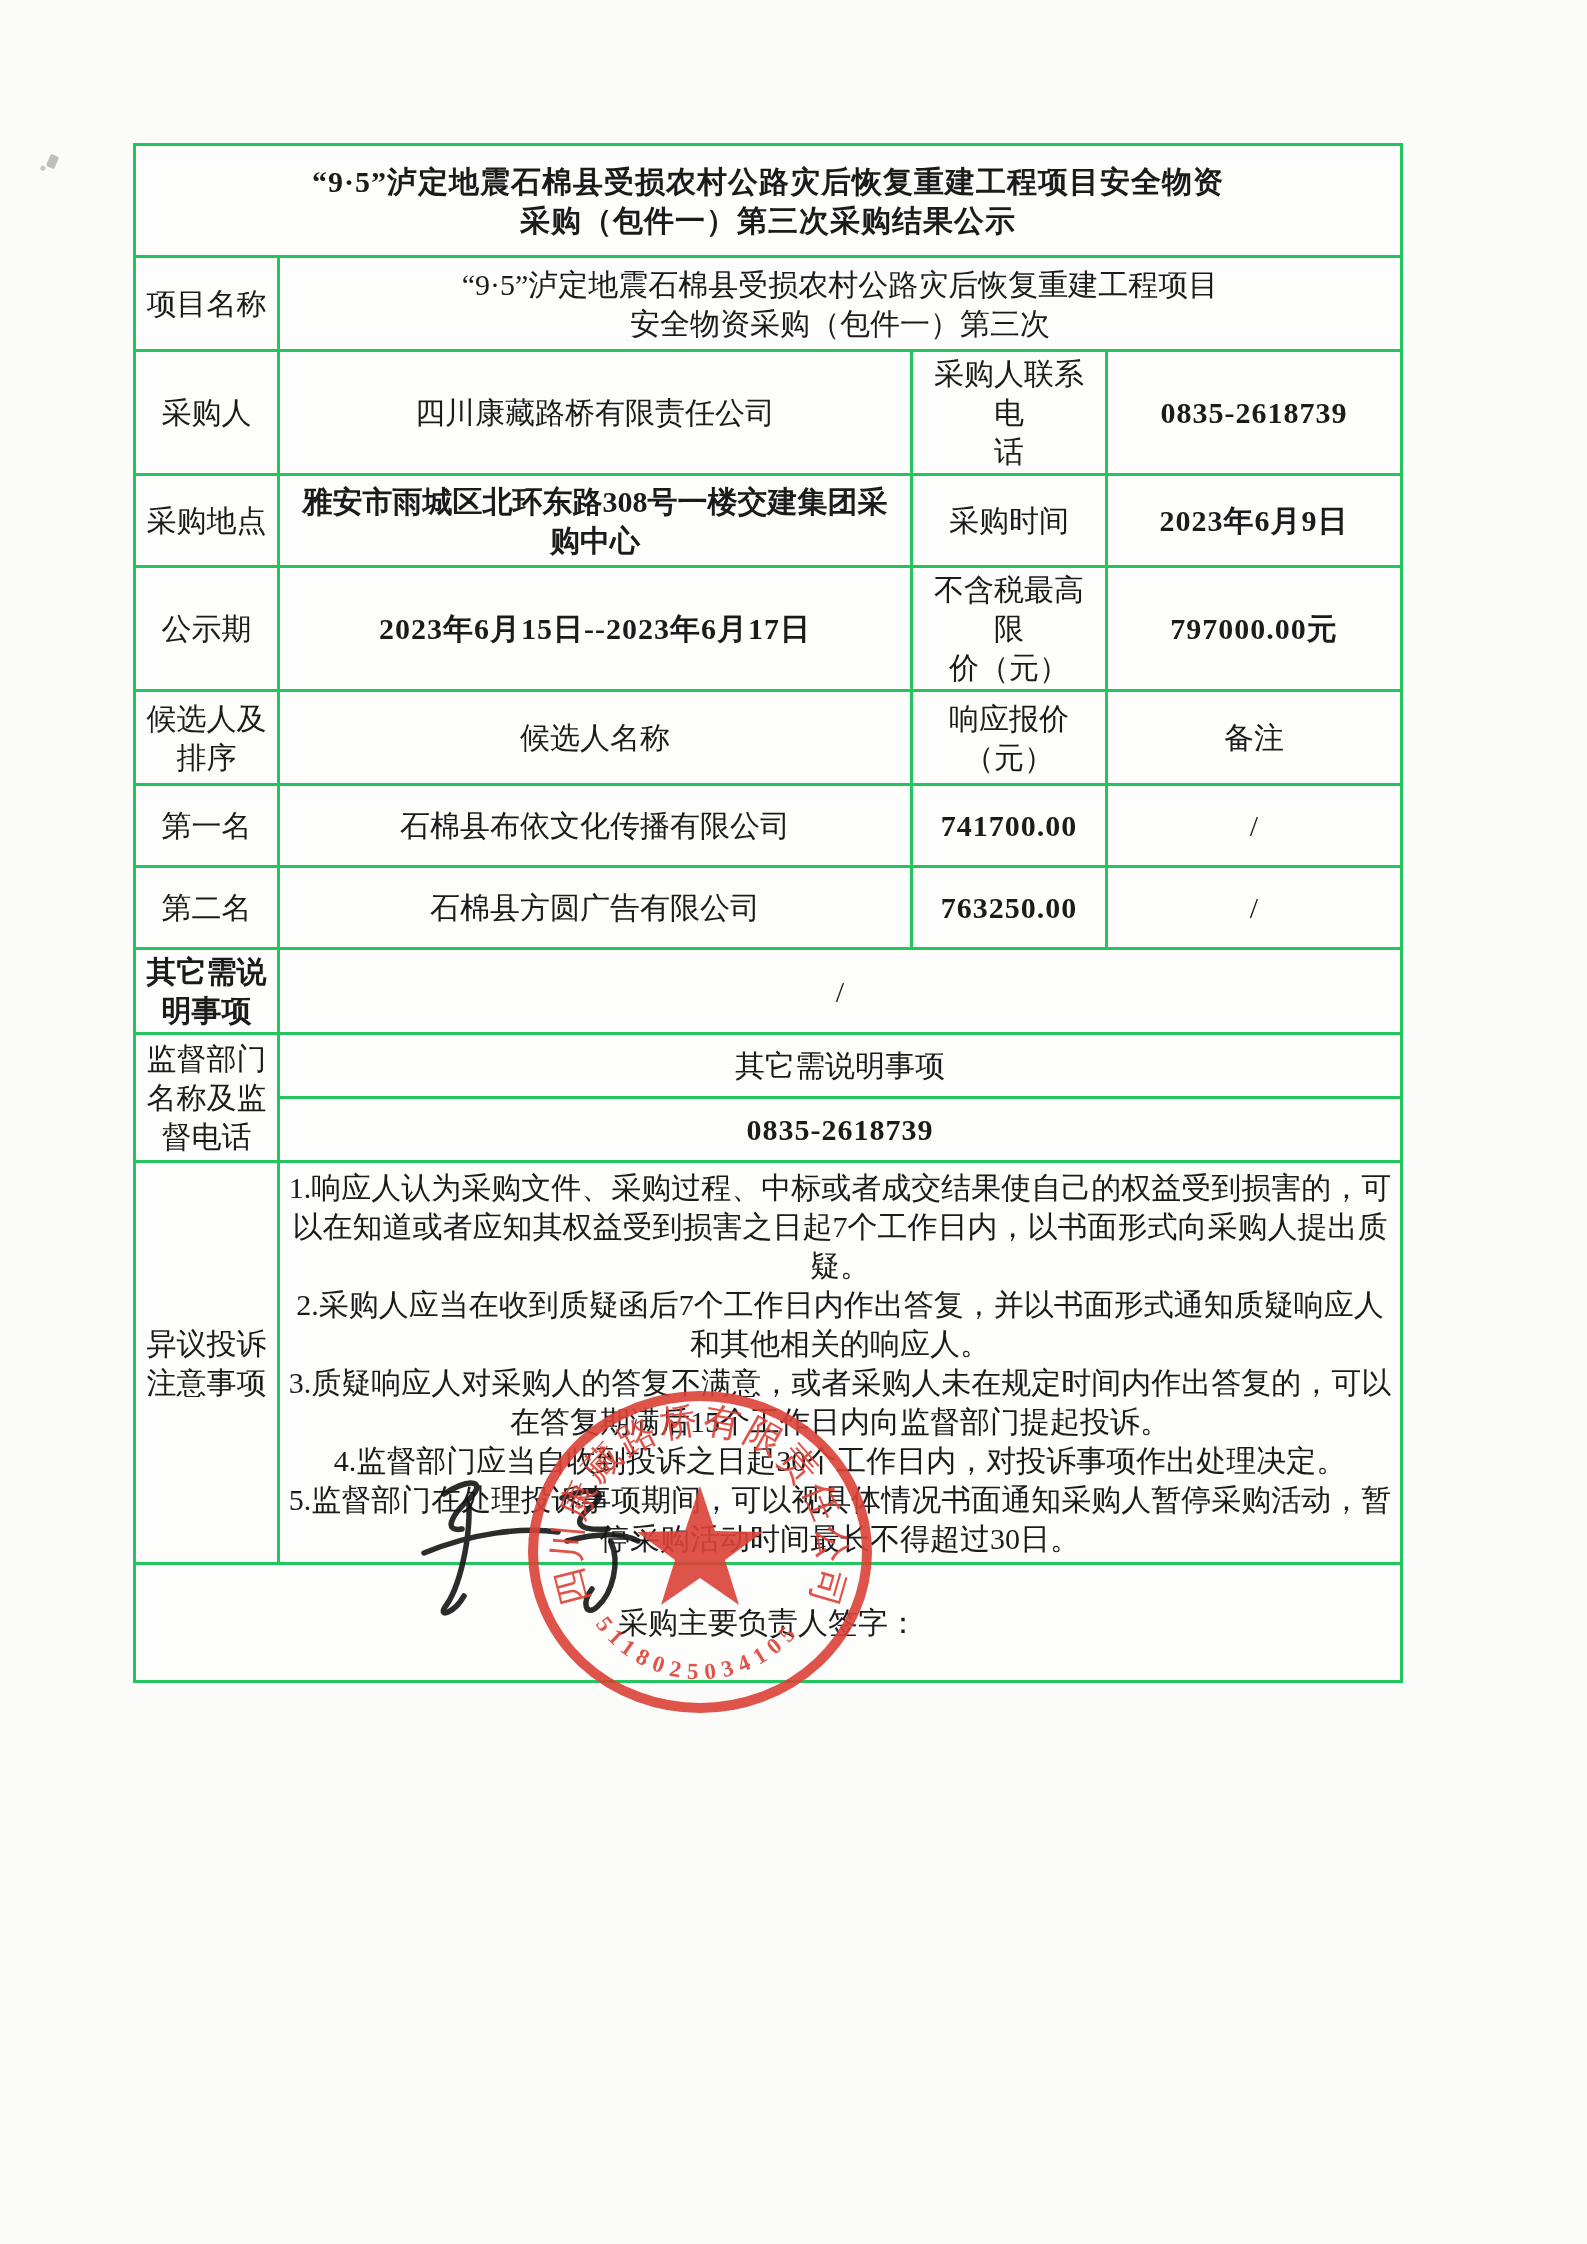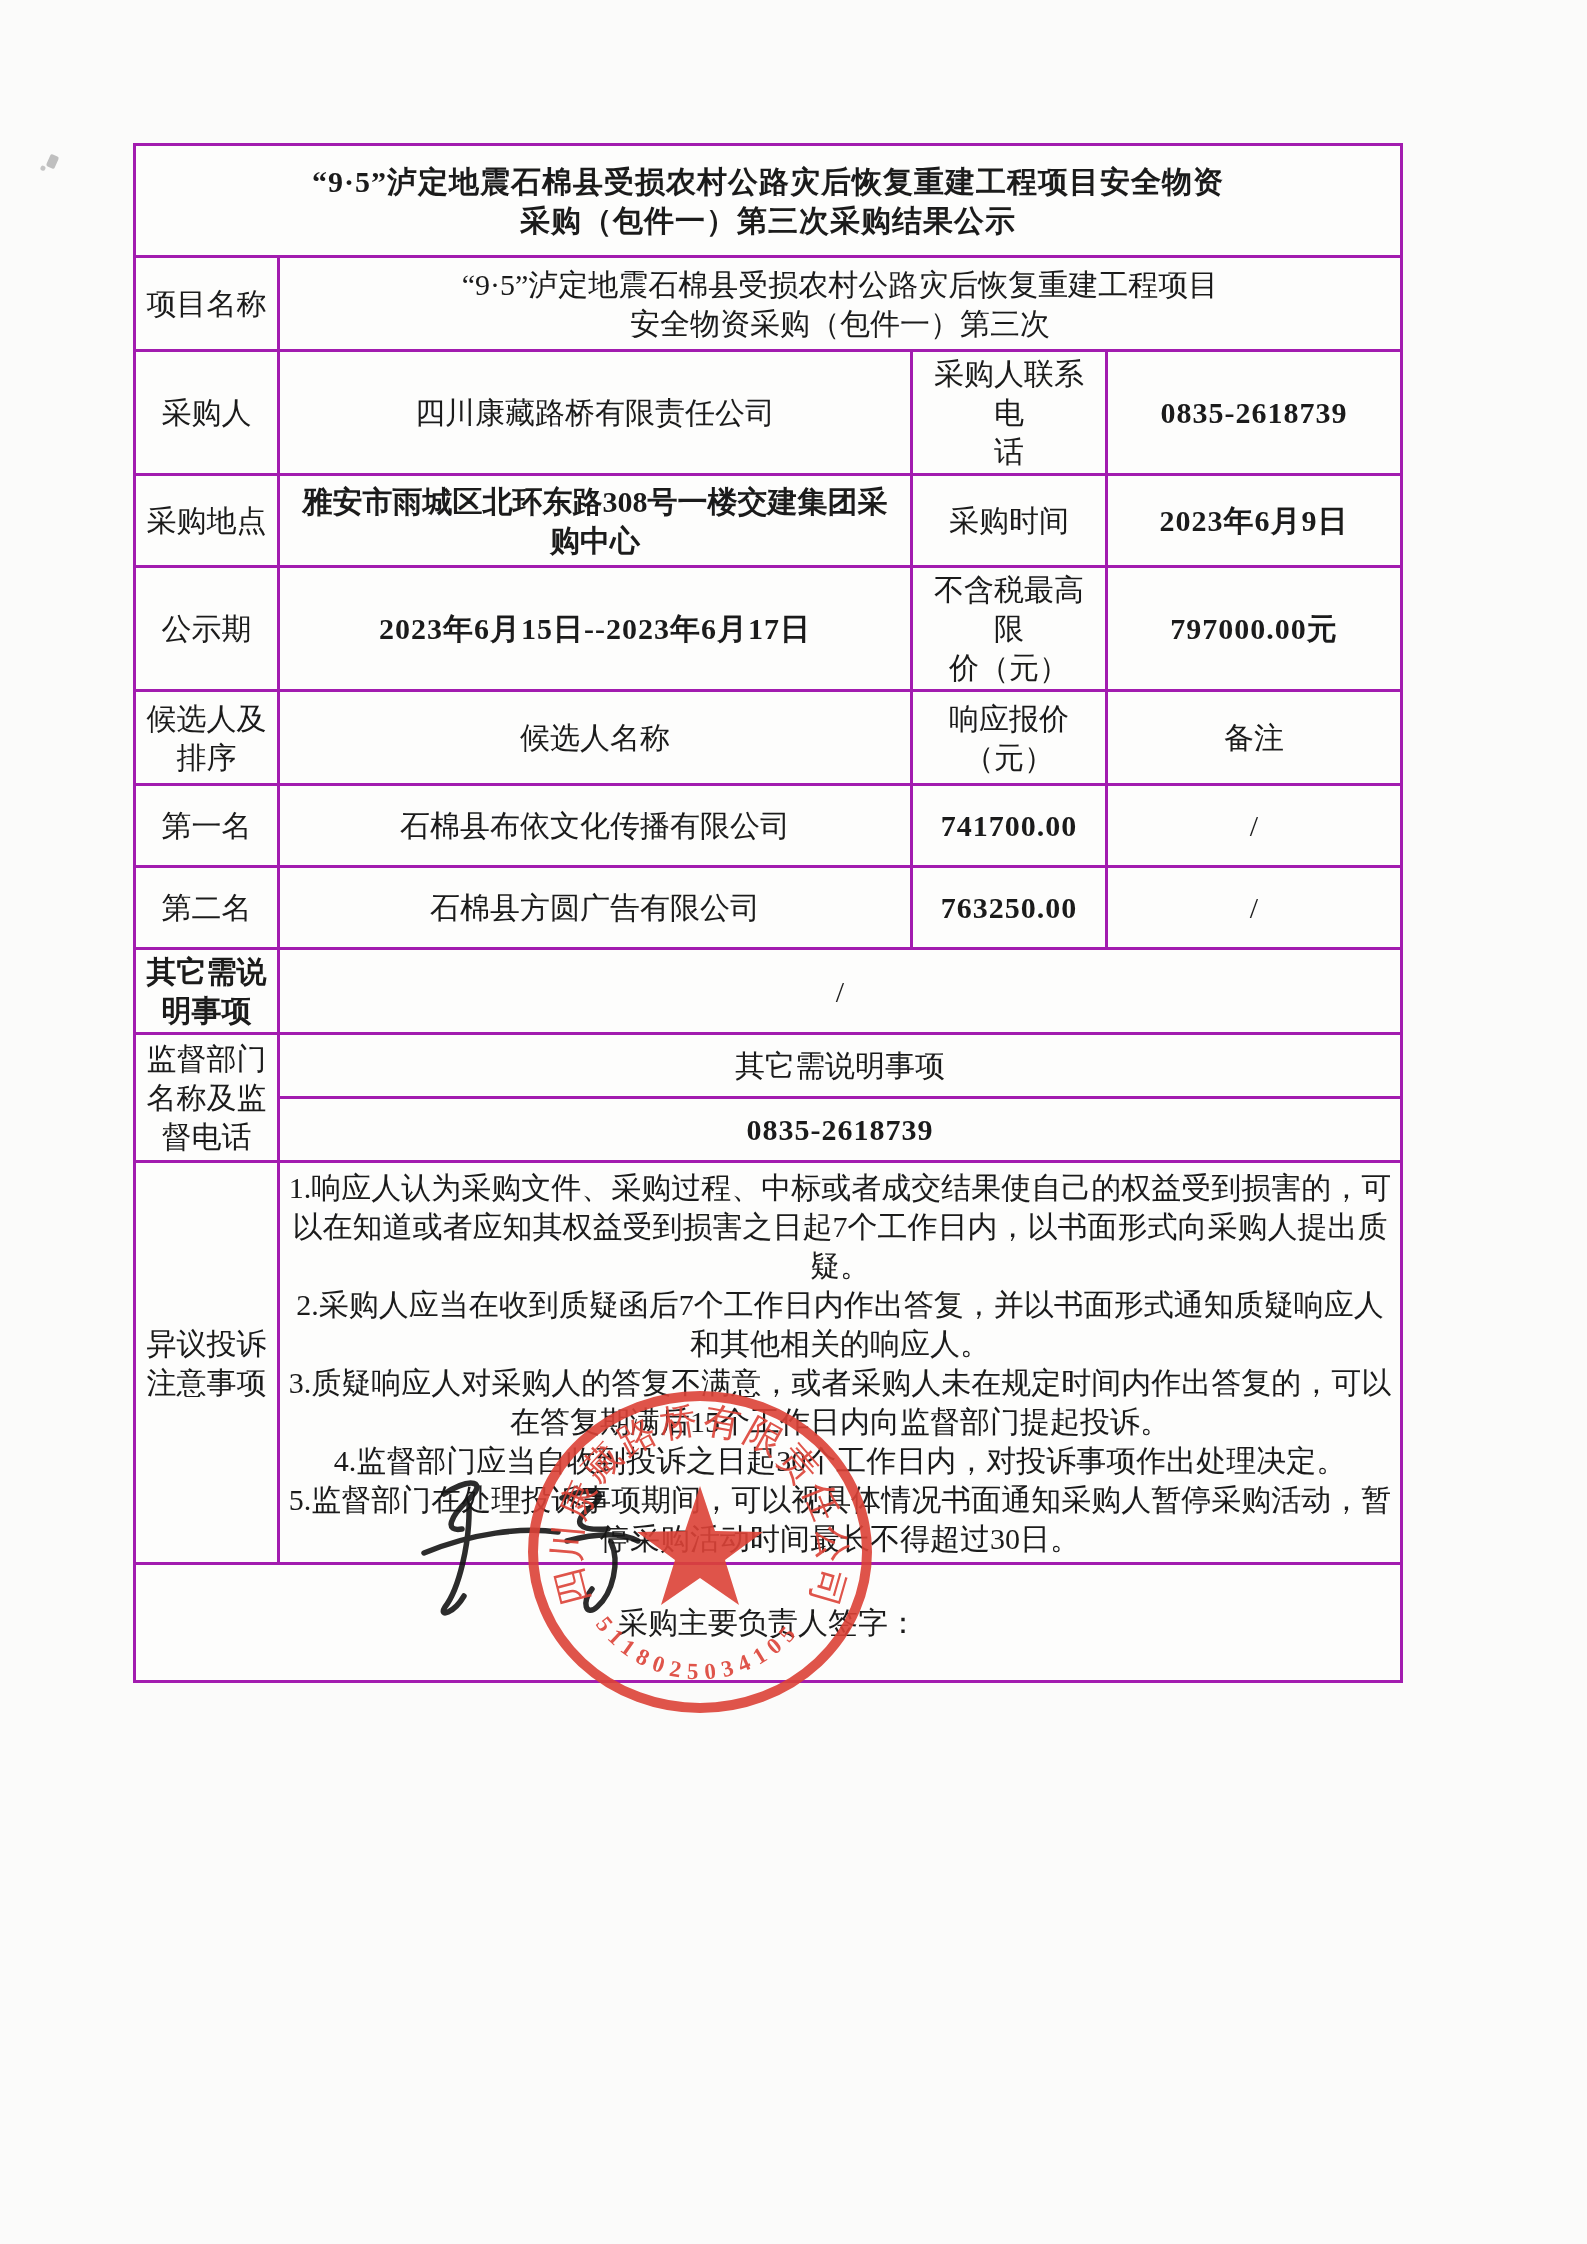--- a/index.html
+++ b/index.html
@@ -21,21 +21,21 @@
     content:""; position:absolute; left:-4px; top:14px;
     width:5px; height:5px; background:#9a9a9a; border-radius:50%;
   }
   table.results {
     position:absolute; left:133px; top:143px;
     width:1267px;
     border-collapse:collapse; table-layout:fixed;
     background:#fdfdfc;
   }
   table.results td {
-    border:3px solid #a21caf;
+    border:3px solid #22c55e;
     padding:2px 8px;
     text-align:center;
     vertical-align:middle;
     font-size:30px;
     line-height:1.3;
     overflow:hidden;
     word-break:break-all;
   }
   .title-cell {
     font-size:40px;

